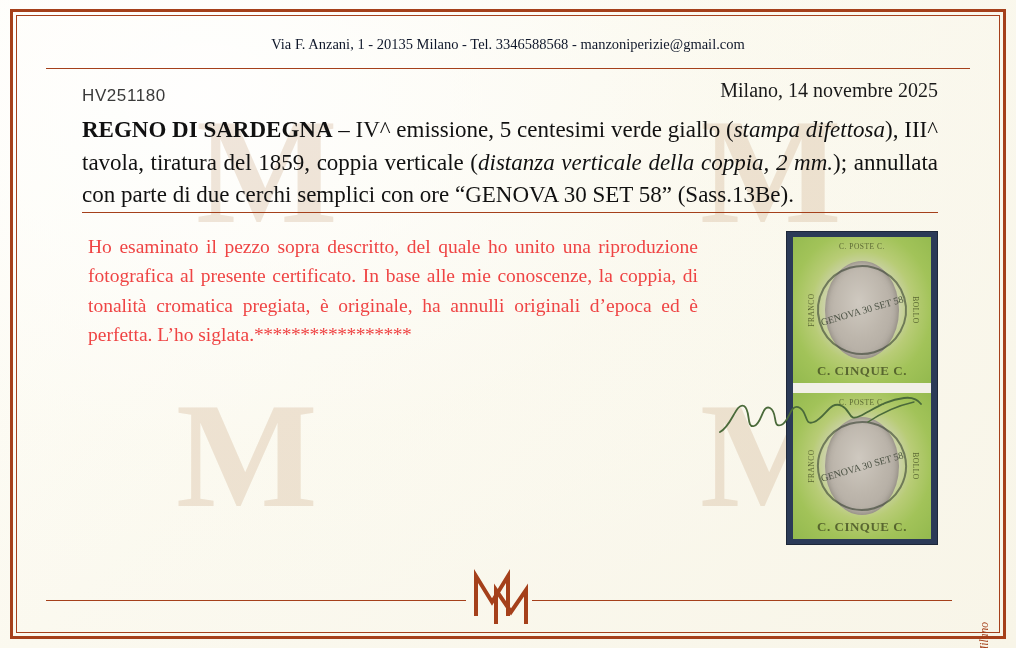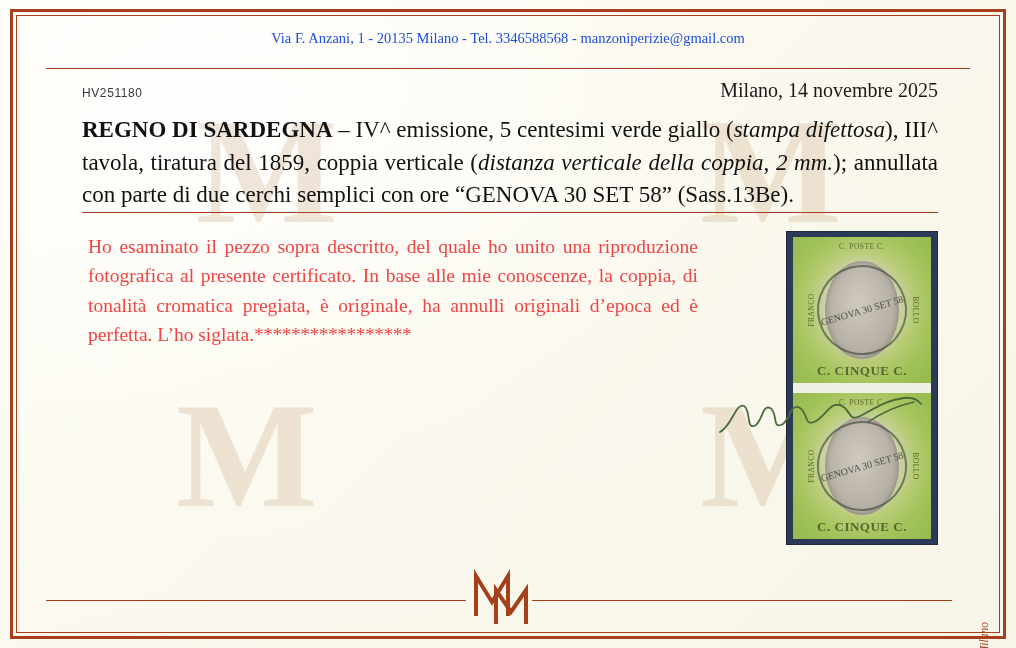--- a/index.html
+++ b/index.html
@@ -77,41 +77,41 @@
   .header-title {
     font-size: 21.5px;
     color: #a5401b;
     letter-spacing: 0.2px;
     white-space: nowrap;
   }
   .header-title .bold { font-weight: bold; }
   .header-title .sep { font-weight: normal; }
   .header-title .ital { font-style: italic; }
   .header-sub {
-    margin-top: 12px;
+    margin-top: 18px;
     font-size: 14.5px;
-    color: #1d4ed8;
+    color: #0f172a;
     white-space: nowrap;
   }
 
   .header-rule {
     position: absolute;
     left: 46px;
     right: 46px;
     top: 68px;
     border-top: 1.4px solid #a5401b;
   }
 
   
   .refno {
     position: absolute;
     left: 82px;
     top: 86px;
     font-family: "Liberation Sans", sans-serif;
-    font-size: 12px;
+    font-size: 17px;
     letter-spacing: 0.6px;
     color: #3a3a3a;
   }
   .place-date {
     position: absolute;
     right: 78px;
     top: 79px;
     font-size: 20px;
     color: #1a1a1a;
     margin-left: 44px;

